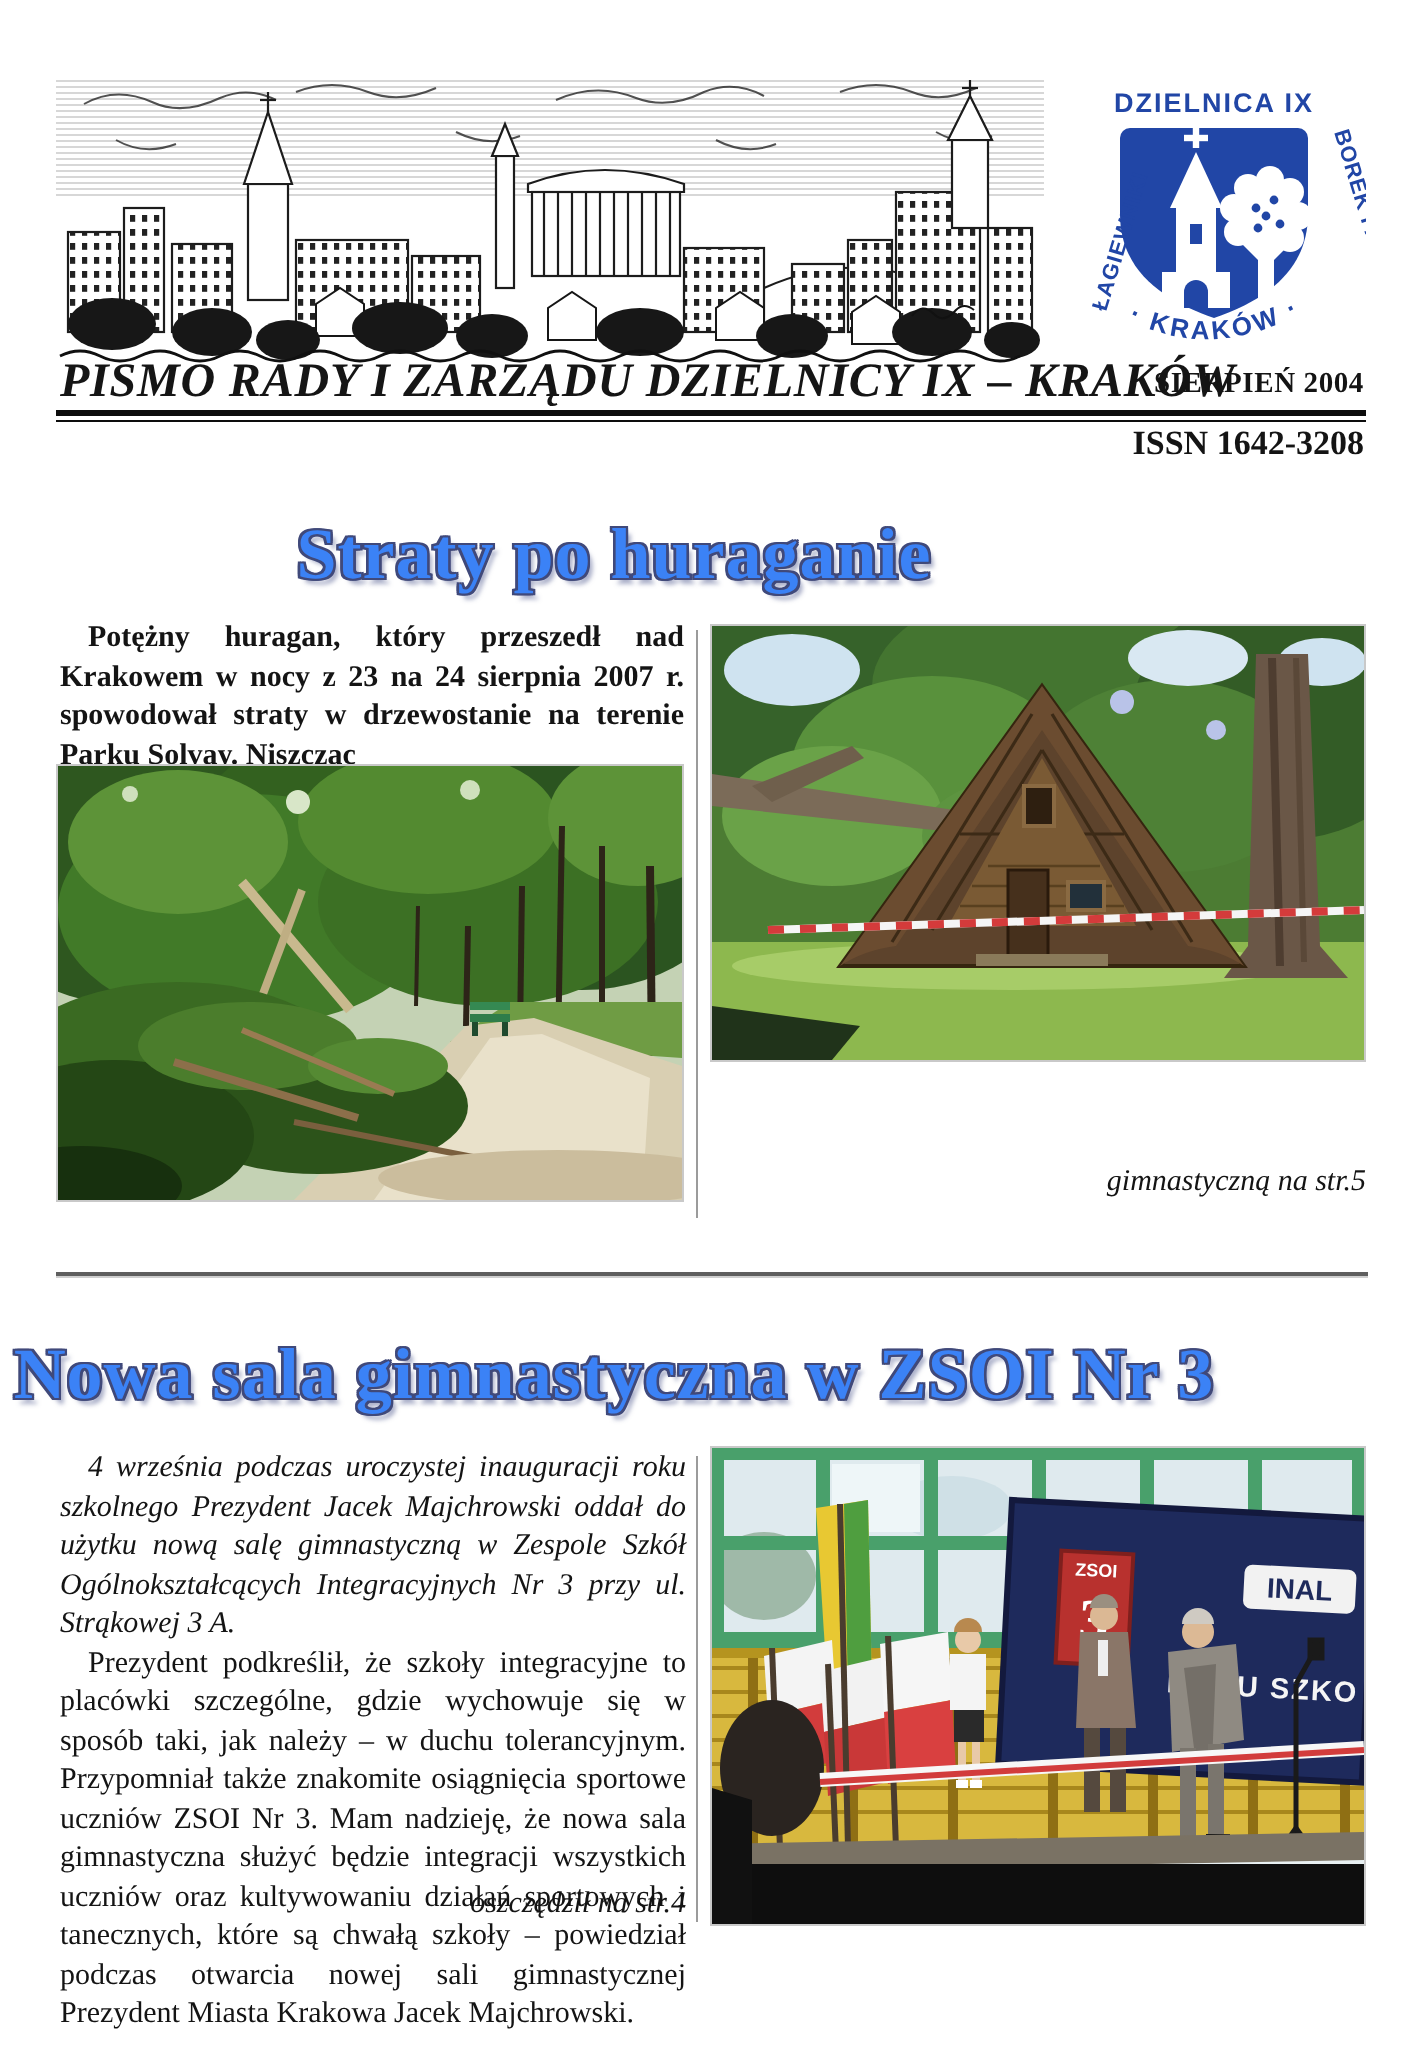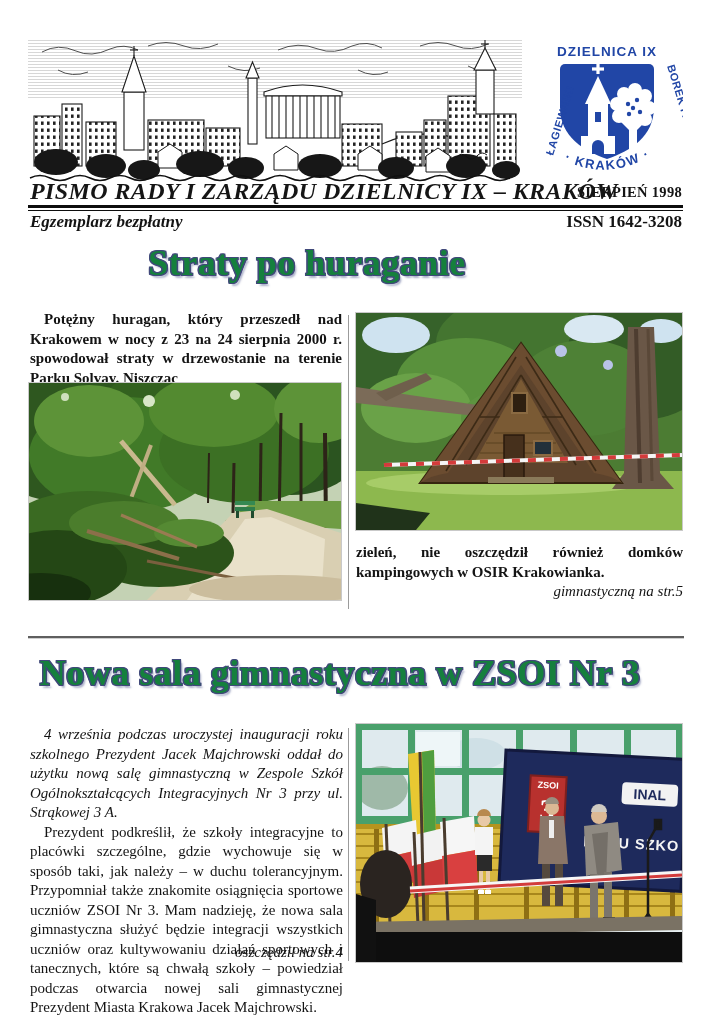--- a/index.html
+++ b/index.html
@@ -19,30 +19,31 @@
   .issue-date{right:25px;top:184px;font-weight:700;font-size:14.5px;letter-spacing:.3px;}
   .rule-thick{left:28px;top:205px;width:655px;height:2.5px;background:#0d0d0d;}
   .rule-thin{left:28px;top:209.5px;width:655px;height:1px;background:#0d0d0d;}
   .free-copy{left:30px;top:212px;font-style:italic;font-weight:700;font-size:17px;}
   .issn{right:25px;top:212px;font-weight:700;font-size:17px;}
 
   
   .headline{
     left:0;width:614px;text-align:center;
     font-weight:700;font-size:36px;letter-spacing:.5px;
-    color:#15803d;
+    color:#3b82f6;
     text-shadow:
       -1.2px -1.2px 0 #40497a, 1.2px -1.2px 0 #40497a,
       -1.2px 1.2px 0 #40497a, 1.2px 1.2px 0 #40497a,
       -1.2px 0 0 #40497a, 1.2px 0 0 #40497a,
       0 -1.2px 0 #40497a, 0 1.2px 0 #40497a,
       2.5px 3px 2px rgba(90,100,150,.5);
+    margin-top: 14px;
   }
   #headline1{top:242px;}
-  #headline2{top:652px;padding-left:33px;}
+  #headline2{top:652px;}
 
   
   .copy{font-size:15px;line-height:1.3;text-align:justify;}
   .copy p{margin:0;text-indent:14px;}
   .bold{font-weight:700;}
   .bolditalic{font-weight:400;font-style:italic;}
   .ital{}
   .cont-note{font-style:italic;font-size:15px;text-align:right;}
 
   #lead1{left:30px;top:310px;width:312px;}
@@ -194,30 +195,29 @@
     <text transform="translate(126,28) rotate(73)" font-family="Liberation Sans,sans-serif" font-size="11" font-weight="bold" fill="#2146a6" letter-spacing=".4">BOREK FAŁĘCKI</text>
     <defs>
         <path id="krk-arc" d="M16,118 Q66,148 120,112" fill="none"></path>
       </defs>
     <text font-family="Liberation Sans,sans-serif" font-size="13" font-weight="bold" fill="#2146a6" letter-spacing="1.5">
       <textPath href="#krk-arc" startOffset="8">· KRAKÓW ·</textPath>
     </text>
   </svg>
 
   <div class="abs masthead-title">PISMO RADY I ZARZĄDU DZIELNICY IX – KRAKÓW</div>
-  <div class="abs issue-date">SIERPIEŃ 1998</div>
+  <div class="abs issue-date">SIERPIEŃ 2004</div>
   <div class="abs rule-thick"></div>
   <div class="abs rule-thin"></div>
-  <div class="abs free-copy">Egzemplarz bezpłatny</div>
   <div class="abs issn">ISSN 1642-3208</div>
 
   <div id="headline1" class="abs headline">Straty po huraganie</div>
 
   <div id="lead1" class="abs copy">
-    <p class="bold">Potężny huragan, który przeszedł nad Krakowem w nocy z 23 na 24 sierpnia 2000 r. spowodował straty w drzewostanie na terenie Parku Solvay. Niszcząc</p>
+    <p class="bold">Potężny huragan, który przeszedł nad Krakowem w nocy z 23 na 24 sierpnia 2007 r. spowodował straty w drzewostanie na terenie Parku Solvay. Niszcząc</p>
   </div>
 
   <svg id="park-photo" class="abs photo" width="312" height="217" viewBox="0 0 312 217">
     <rect width="312" height="217" fill="#c4d2b4"></rect>
     <g>
       <ellipse cx="40" cy="52" rx="90" ry="68" fill="#2e571f"></ellipse>
       <ellipse cx="150" cy="40" rx="85" ry="60" fill="#33611f"></ellipse>
       <ellipse cx="262" cy="46" rx="82" ry="66" fill="#2b5420"></ellipse>
       <ellipse cx="95" cy="72" rx="95" ry="58" fill="#417a28"></ellipse>
       <ellipse cx="215" cy="68" rx="85" ry="52" fill="#3c7024"></ellipse>
@@ -316,23 +316,20 @@
 
     <g>
       <line x1="28" y1="152" x2="326" y2="142" stroke="#f5f5f5" stroke-width="4"></line>
       <line x1="28" y1="152" x2="326" y2="142" stroke="#d43b3b" stroke-width="4" stroke-dasharray="8 8"></line>
     </g>
     <polygon points="0,190 74,200 60,217 0,217" fill="#20331a"></polygon>
   </svg>
 
   <div class="abs col-rule" id="col-rule-1"></div>
 
-  <div id="caption1" class="abs copy">
-    <p class="bold" style="text-indent:0">zieleń, nie oszczędził również domków kampingowych w OSIR Krakowianka.</p>
-  </div>
   <div id="cont1" class="abs cont-note">gimnastyczną na str.5</div>
 
   <div class="abs" id="section-divider"></div>
 
   <div id="headline2" class="abs headline">Nowa sala gimnastyczna w ZSOI Nr 3</div>
 
   <div id="article2-text" class="abs copy">
     <p class="bolditalic">4 września podczas uroczystej inauguracji roku szkolnego Prezydent Jacek Majchrowski oddał do użytku nową salę gimnastyczną w Zespole Szkół Ogólnokształcących Integracyjnych Nr 3 przy ul. Strąkowej 3 A.</p>
     <p><span>Prezydent podkreślił, że szkoły integracyjne to placówki szczególne, gdzie wychowuje się w sposób taki, jak należy – w duchu tolerancyjnym. Przypomniał także znakomite osiągnięcia sportowe uczniów ZSOI Nr 3. </span><span class="ital">Mam nadzieję, że nowa sala gimnastyczna służyć będzie integracji wszystkich uczniów oraz kultywowaniu działań sportowych i tanecznych, które są chwałą szkoły</span><span> – powiedział podczas otwarcia nowej sali gimnastycznej Prezydent Miasta Krakowa Jacek Majchrowski.</span></p>
   </div>

